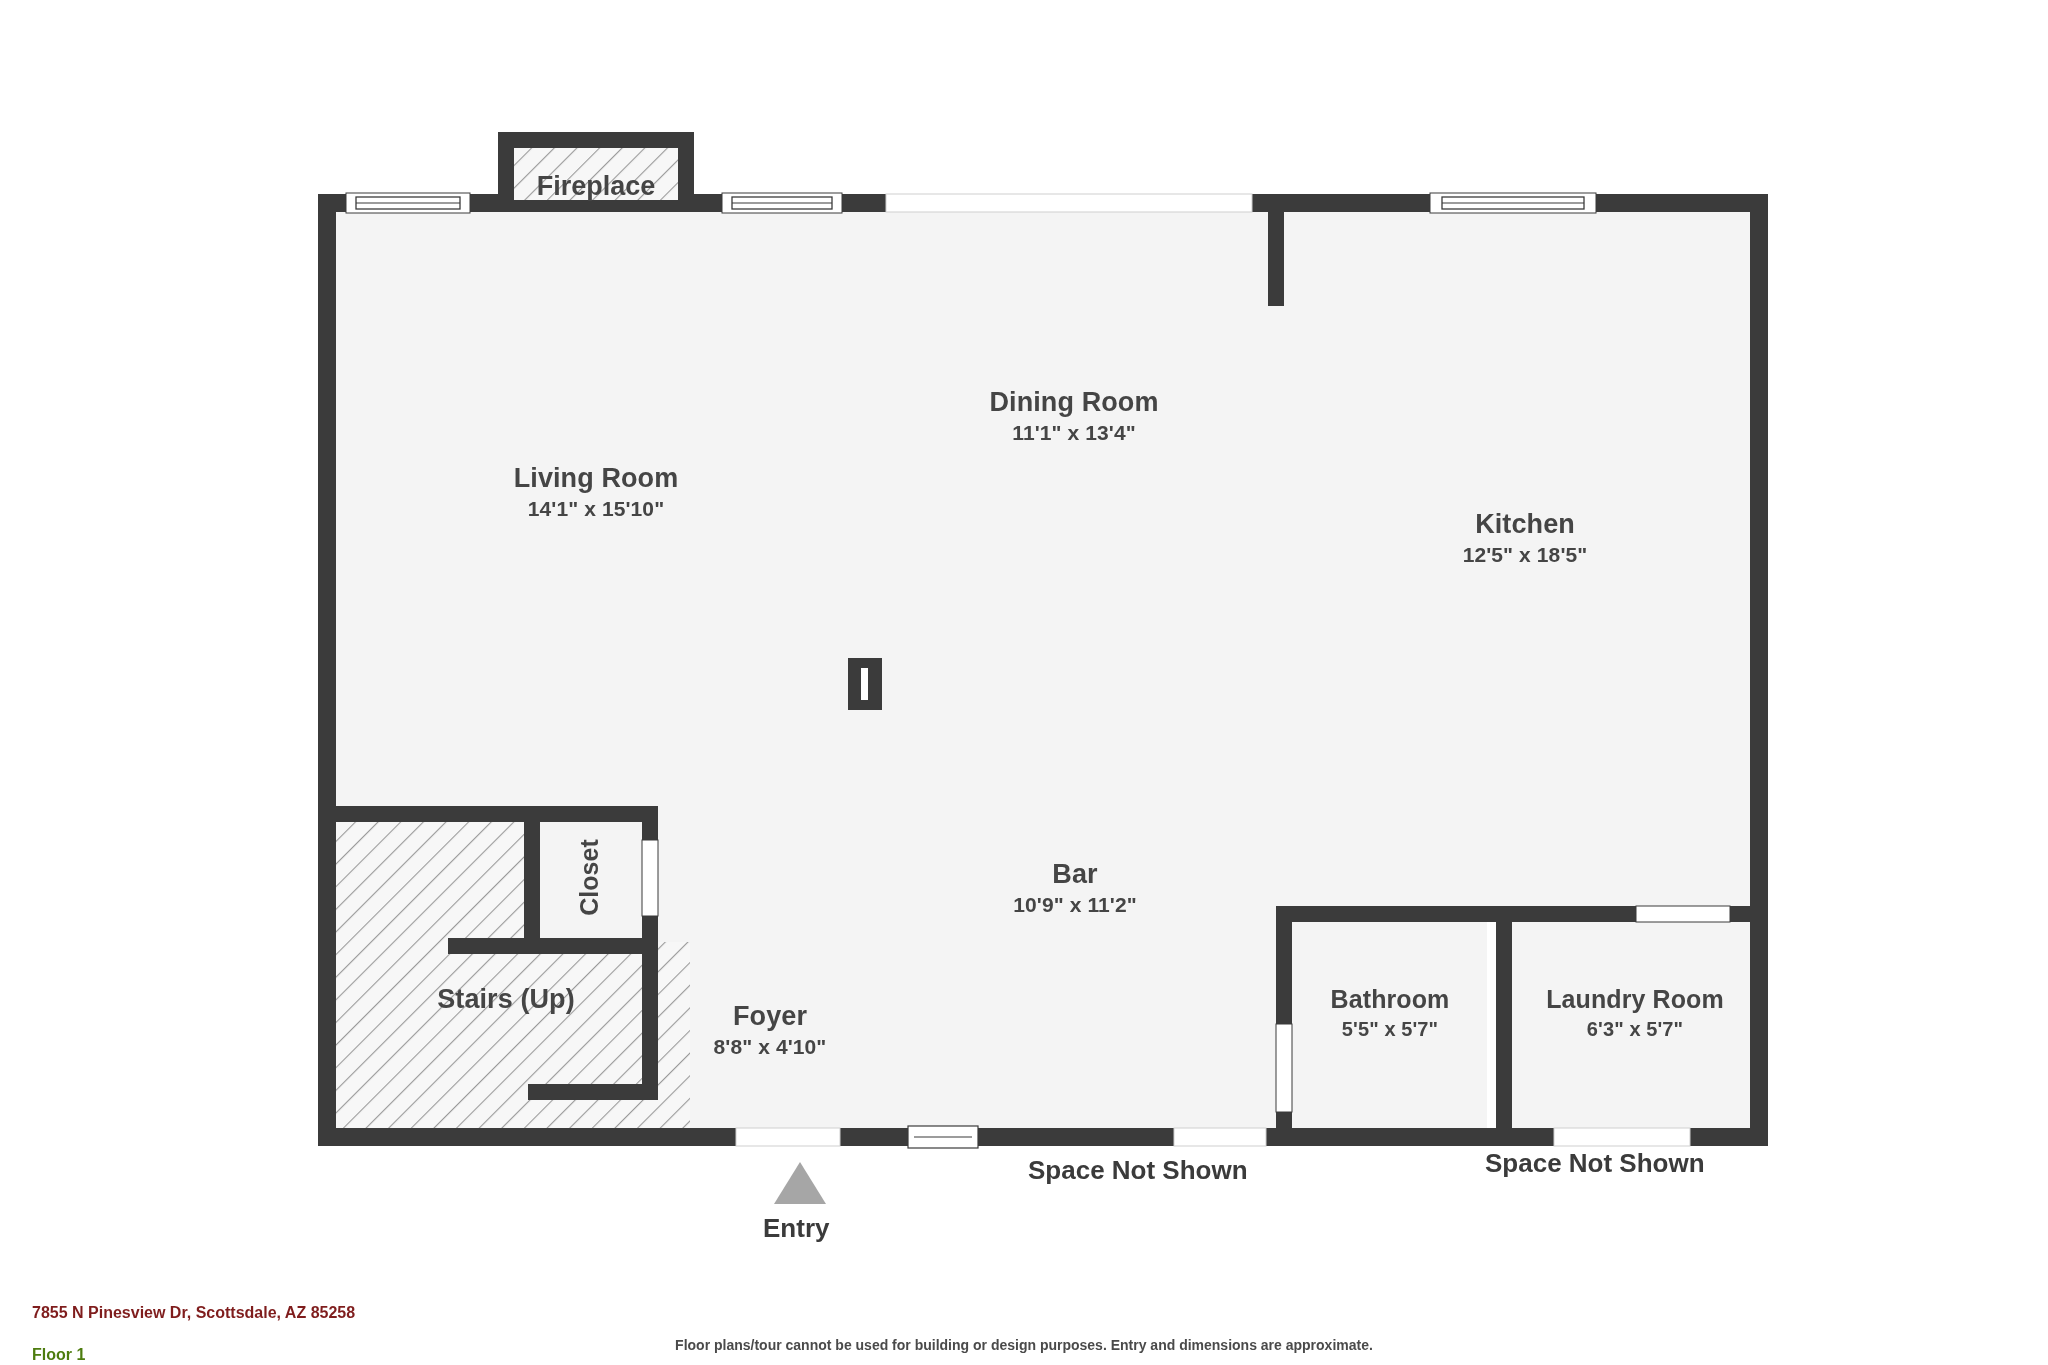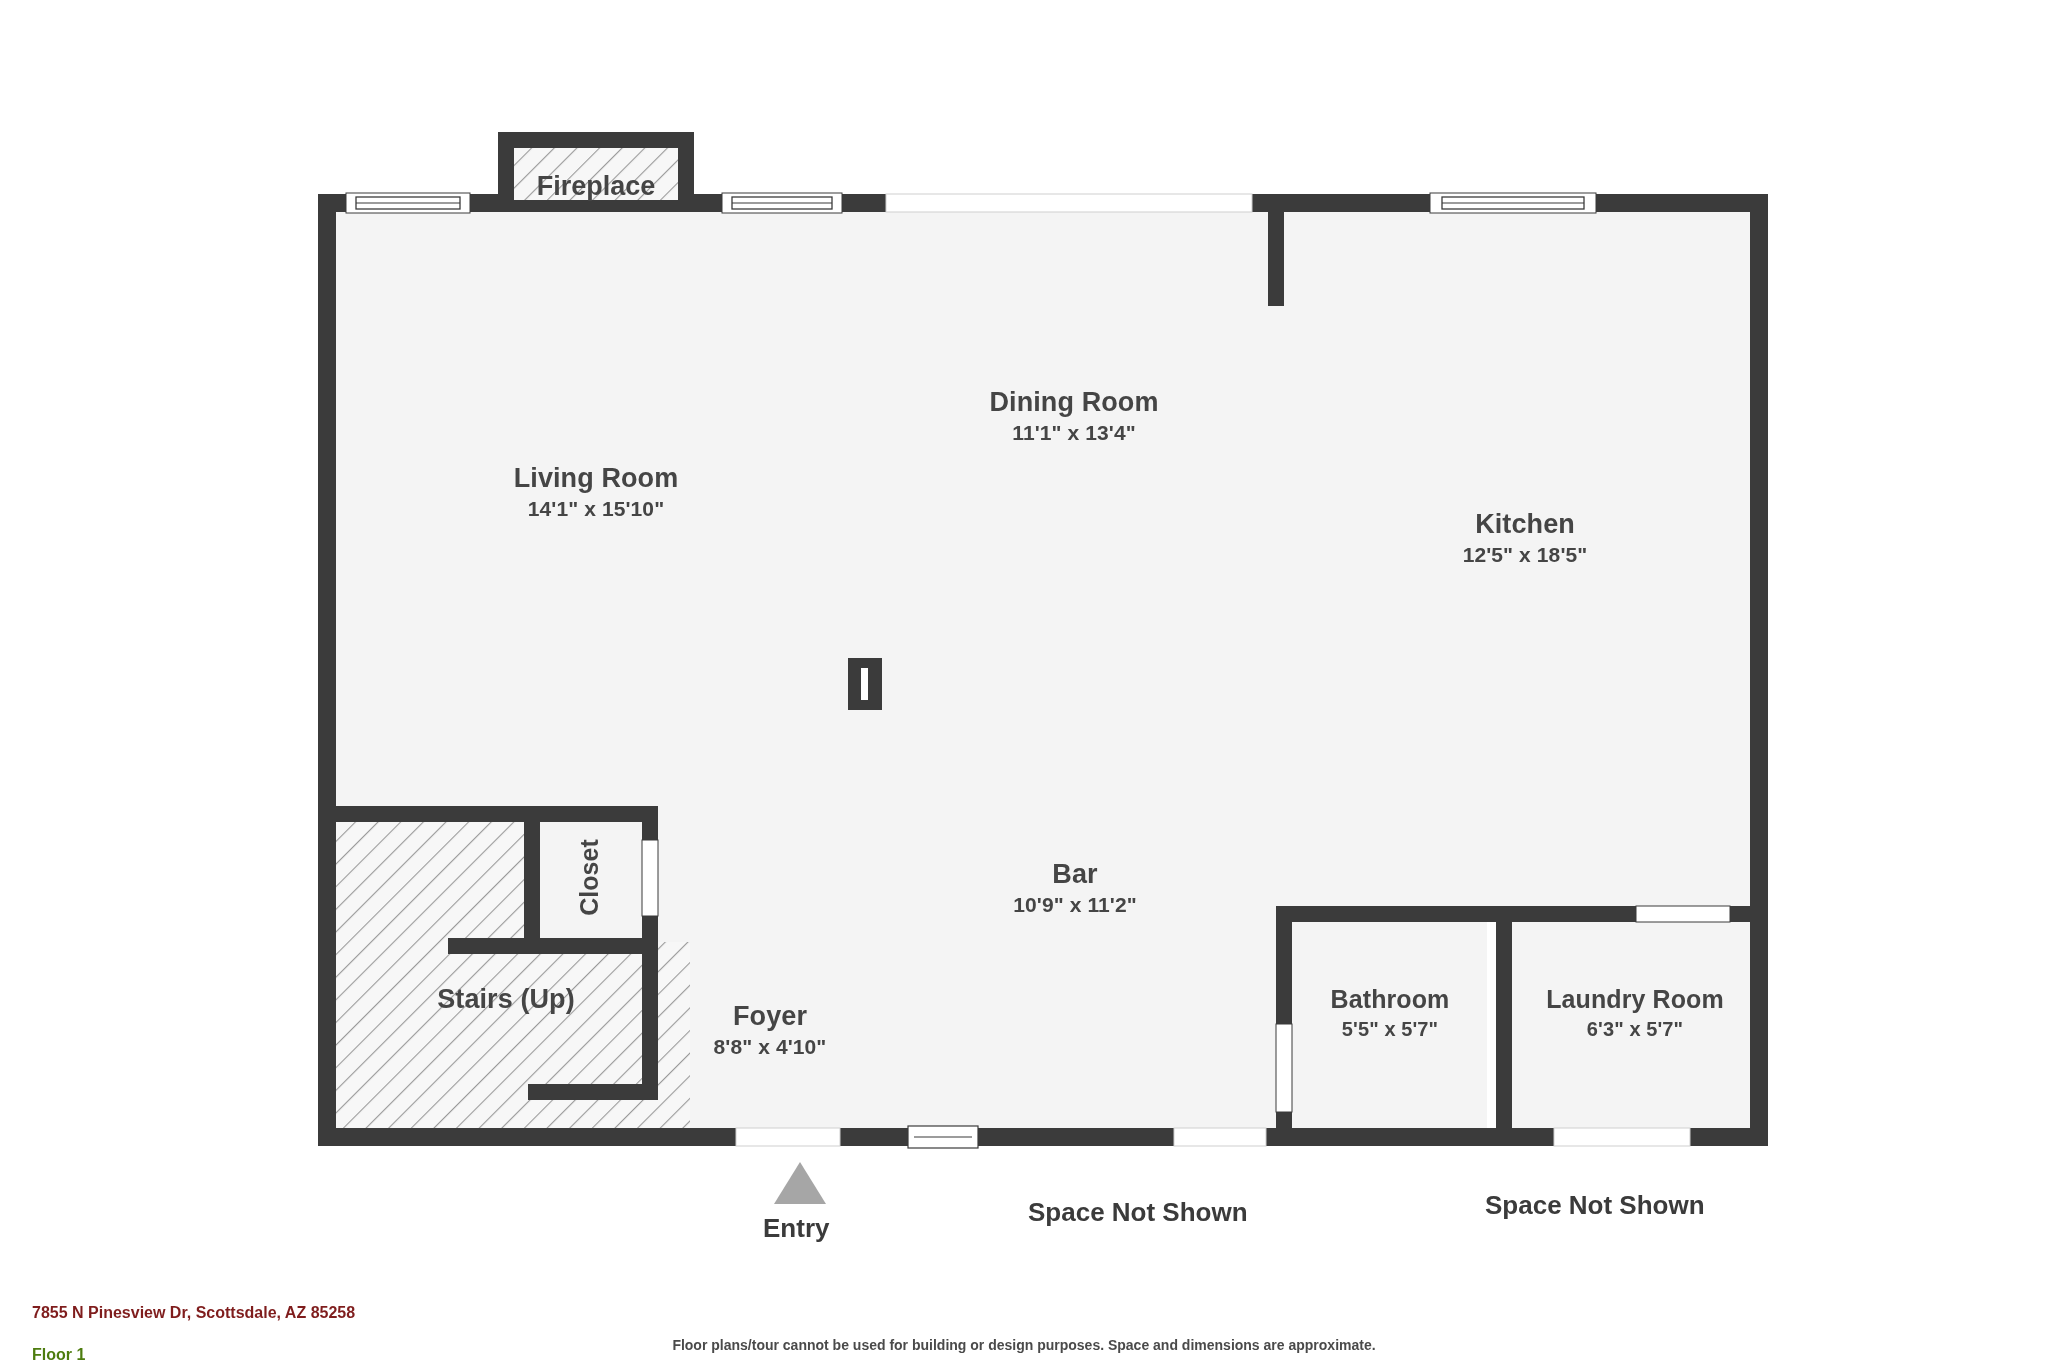--- a/index.html
+++ b/index.html
@@ -60,21 +60,20 @@
   }
   .lbl-small .name { font-size: 25px; }
   .lbl-small .dim { font-size: 20px; }
   .notshown {
     position: absolute;
     color: #3b3b3b;
     font-weight: bold;
     font-size: 26px;
     white-space: nowrap;
     pointer-events: none;
-    margin-top: 42px;
   }
   .entry-label {
     position: absolute;
     color: #3b3b3b;
     font-weight: bold;
     font-size: 26px;
     white-space: nowrap;
     pointer-events: none;
   }
   .footer-addr {
@@ -320,15 +319,15 @@
   <div class="notshown" style="left:1028px; top:1155px;">Space Not Shown</div>
 
   <div class="notshown" style="left:1485px; top:1148px;">Space Not Shown</div>
 
   <div class="entry-label" style="left:763px; top:1213px;">Entry</div>
 
   <div class="footer-addr">7855 N Pinesview Dr, Scottsdale, AZ 85258</div>
 
   <div class="footer-floor">Floor 1</div>
 
-  <div class="footer-disclaim">Floor plans/tour cannot be used for building or design purposes. Space and dimensions are approximate.</div>
+  <div class="footer-disclaim">Floor plans/tour cannot be used for building or design purposes. Entry and dimensions are approximate.</div>
 
 </div>
 
 </body></html>

